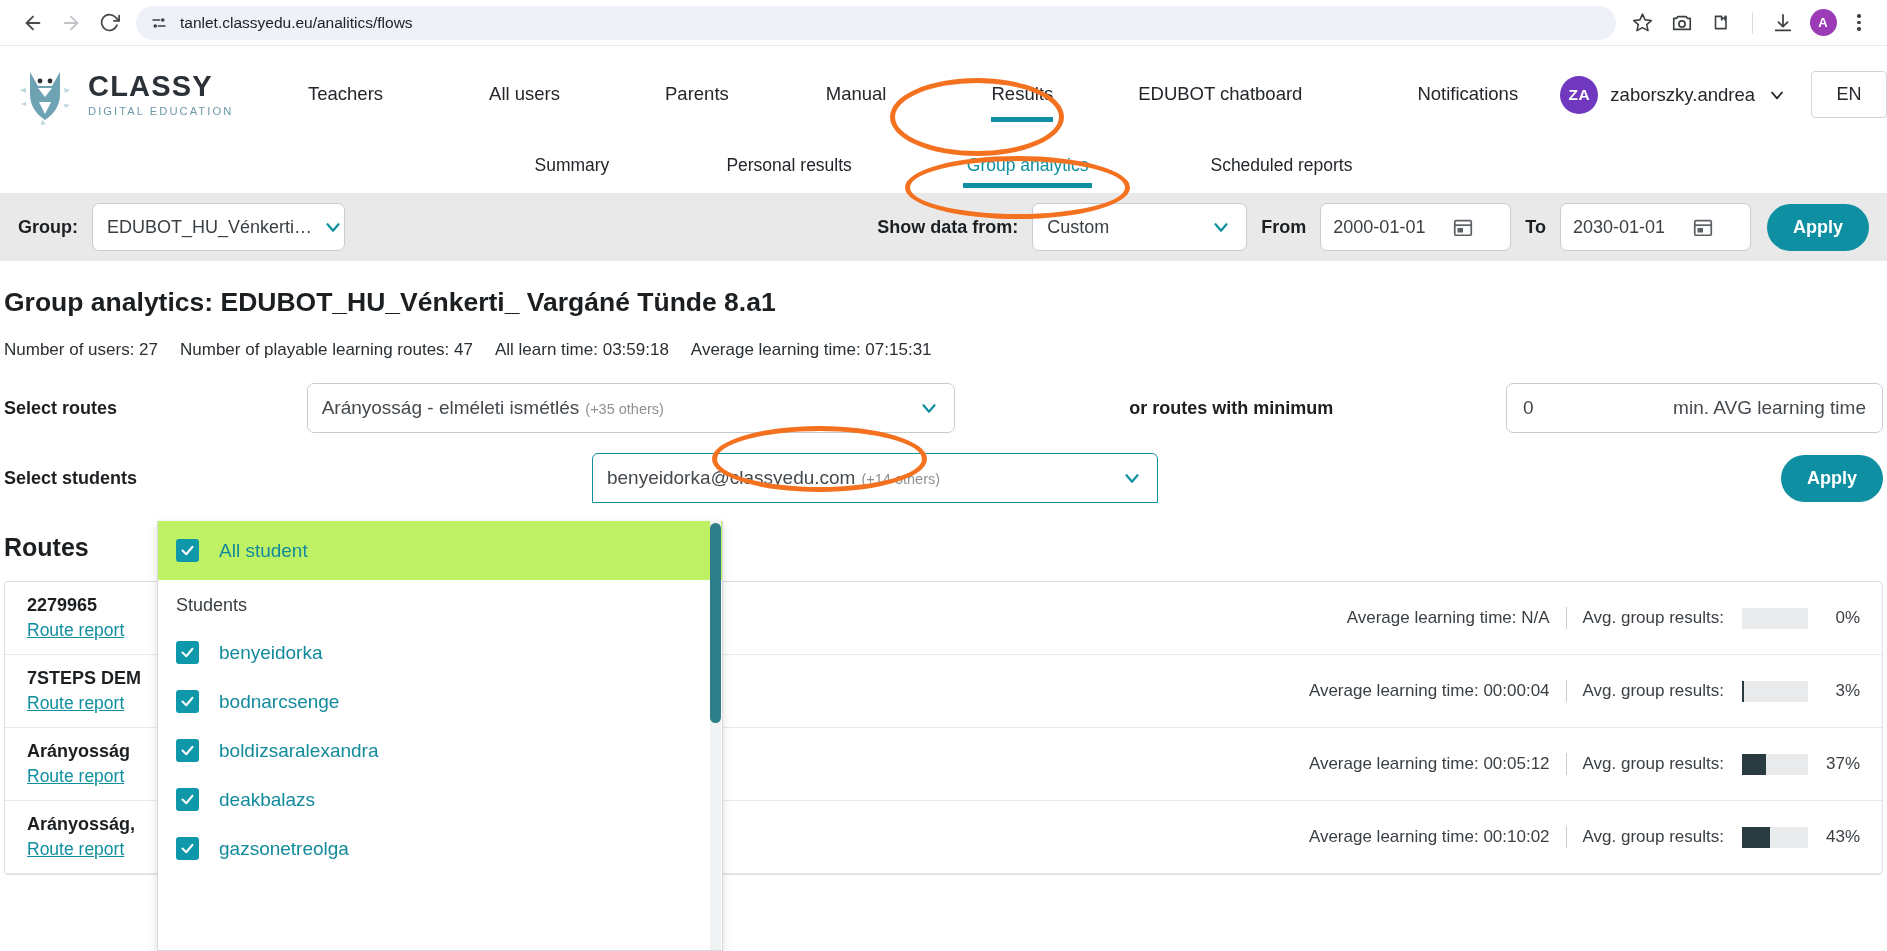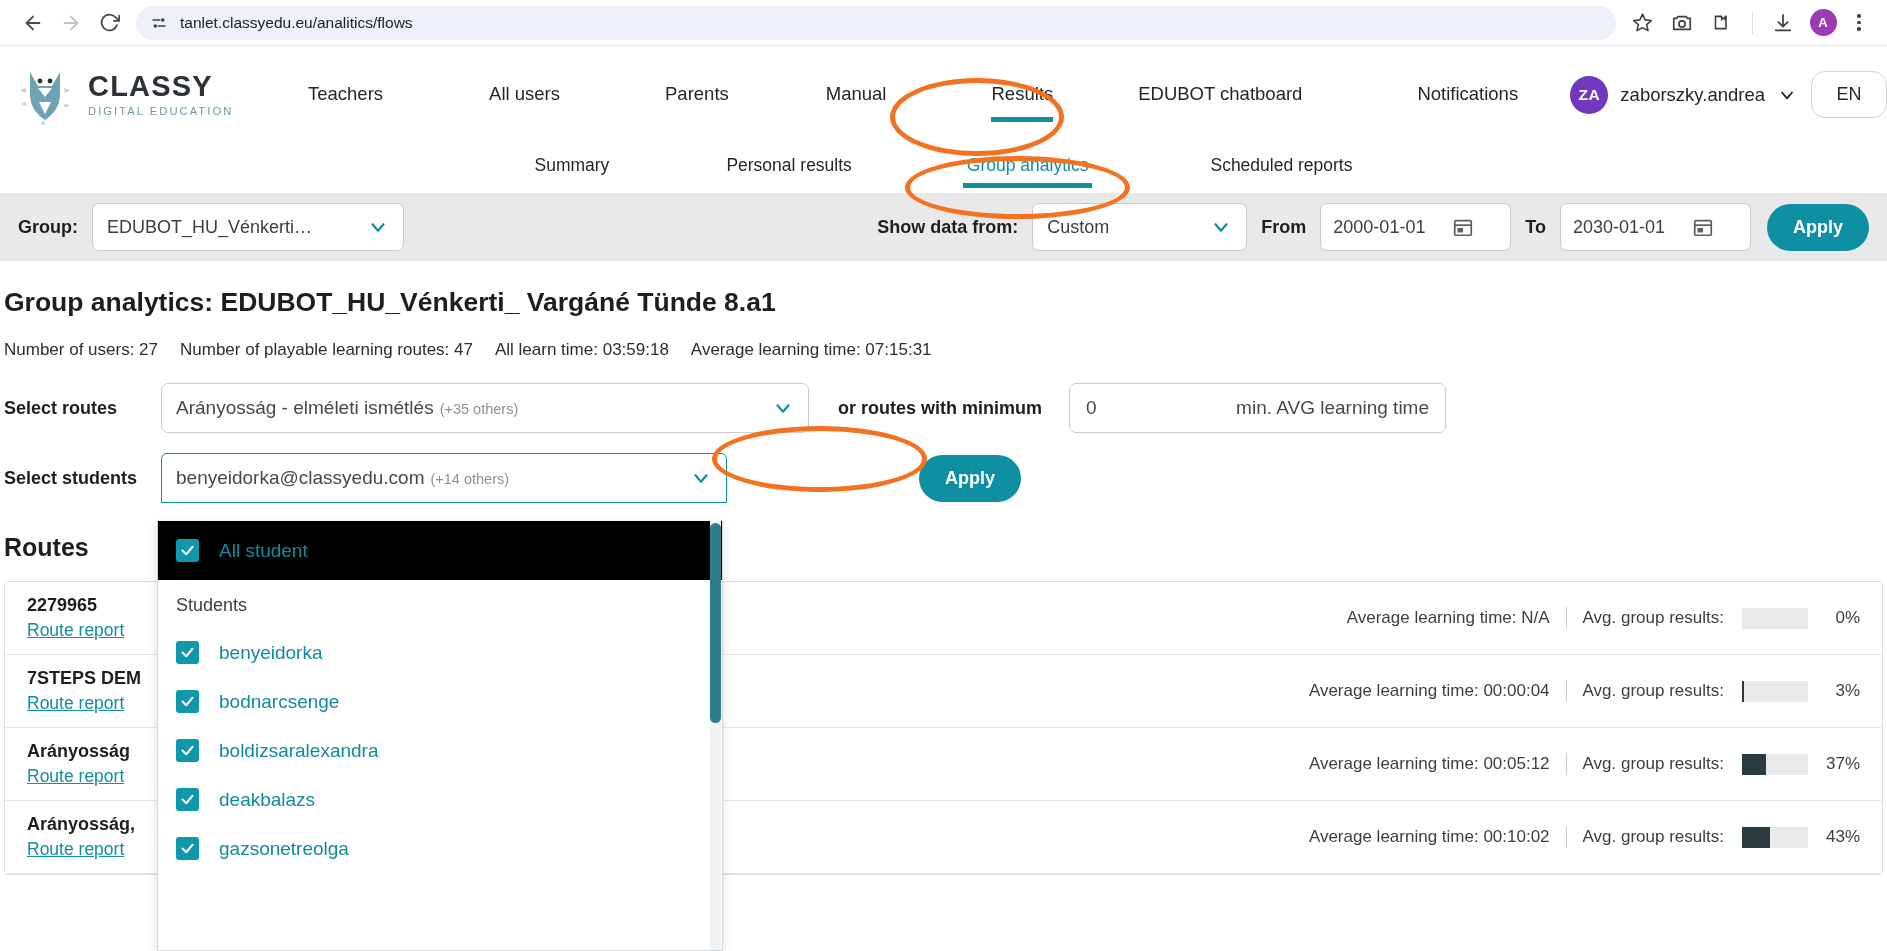--- a/index.html
+++ b/index.html
@@ -120,24 +120,25 @@
     background: #6f38bf; color: #fff;
     font-size: 15.5px; font-weight: bold;
     display: flex; align-items: center; justify-content: center;
     letter-spacing: .4px;
   }
   .user-name { font-size: 18.5px; color: #23272b; white-space: nowrap; }
   .caret-down { color: #23272b; display:flex; }
   .lang-box {
     width: 76px; height: 47px;
     border: 1px solid #cfd4d8;
-    border-radius: 14px;
+    border-radius: 4px;
     display: flex; align-items: center; justify-content: center;
     font-size: 18px; color: #23272b;
     flex: none;
+    margin-left: 10px;
   }
 
   
   .subnav {
     height: 50px;
     background: #fff;
     display: flex;
     align-items: center;
     justify-content: center;
     gap: 0;
@@ -214,20 +215,21 @@
   .stats-row {
     display: flex; gap: 22px;
     font-size: 17px; color: #2a2f33;
     margin-top: 22px;
   }
   .filters-grid { margin-top: 23px; }
   .filter-row {
     display: flex; align-items: center; gap: 17px;
     margin-bottom: 12px;
     position: relative;
+    justify-content: space-between;
   }
   .filter-label {
     width: 140px; flex: none;
     font-size: 18px; font-weight: bold; color: #1c1f22;
   }
   .routes-select {
     width: 648px; height: 50px;
     border: 1px solid #c8ccd0; border-radius: 7px; background: #fff;
     display: flex; align-items: center; justify-content: space-between;
     padding: 0 14px; font-size: 19px; color: #44494e;
@@ -305,21 +307,21 @@
     z-index: 30;
     overflow: hidden;
   }
   .dd-inner { padding: 0; }
   .dd-row {
     display: flex; align-items: center; gap: 20px;
     padding: 13px 18px;
     font-size: 19px;
     color: #128a9c;
   }
-  .dd-row.all { background: #000000; padding-top: 18px; padding-bottom: 18px; }
+  .dd-row.all { background: #bef264; padding-top: 18px; padding-bottom: 18px; }
   .dd-group-label {
     padding: 15px 18px 12px 18px;
     font-size: 18px; color: #3b4045;
   }
   .chk {
     width: 23px; height: 23px; border-radius: 3px;
     background: #0e98a9;
     display: flex; align-items: center; justify-content: center;
     flex: none;
   }
@@ -480,21 +482,21 @@
 
 <div class="subnav" id="subnav">
     <div class="subnav-item" style="margin-left: 0px;">Summary</div>
     <div class="subnav-item" style="margin-left: 117px;">Personal results</div>
     <div class="subnav-item active" style="margin-left: 115px;">Group analytics</div>
     <div class="subnav-item" style="margin-left: 122px;">Scheduled reports</div>
   </div>
 
 <div class="filterbar">
   <div class="lbl-bold" style="margin-right:14px;">Group:</div>
-  <div class="select-box" style="width:312px;">
+  <div class="select-box" style="width:253px;">
     <span>EDUBOT_HU_Vénkerti…</span>
     <span class="chev">
       <svg width="22" height="22" viewBox="0 0 24 24" fill="none" stroke="currentColor" stroke-width="2.4" stroke-linecap="round" stroke-linejoin="round">
           <polyline points="6 9 12 16 18 9"></polyline>
         </svg>
     </span>
   </div>
 
   <div style="flex:1"></div>
 

